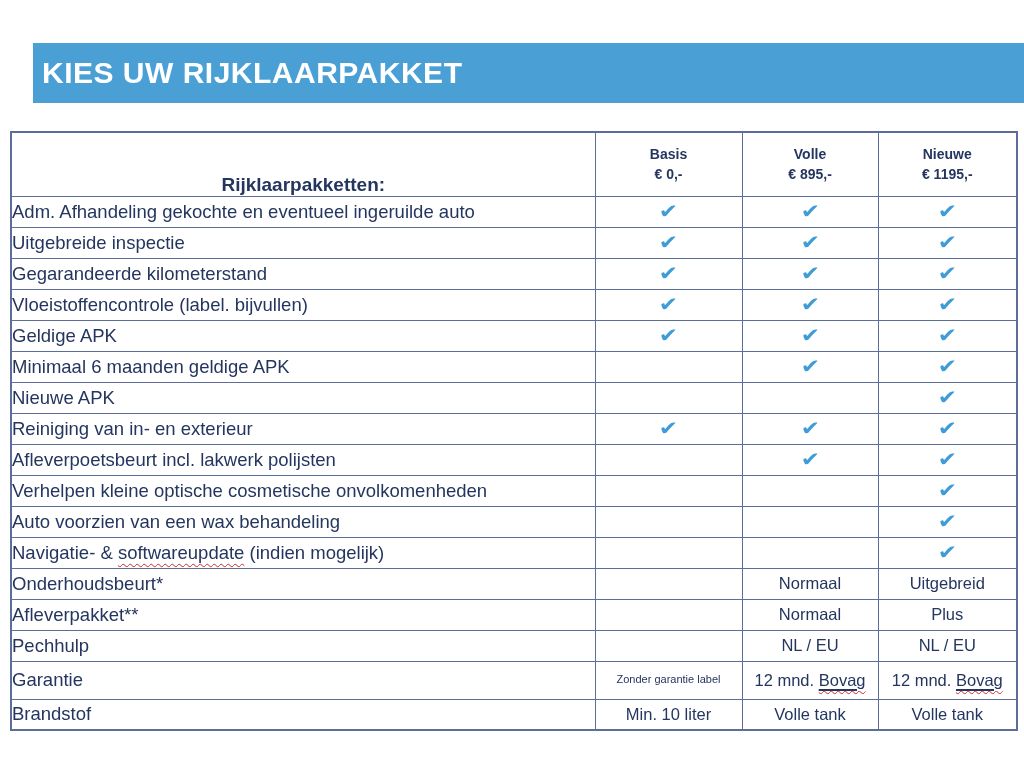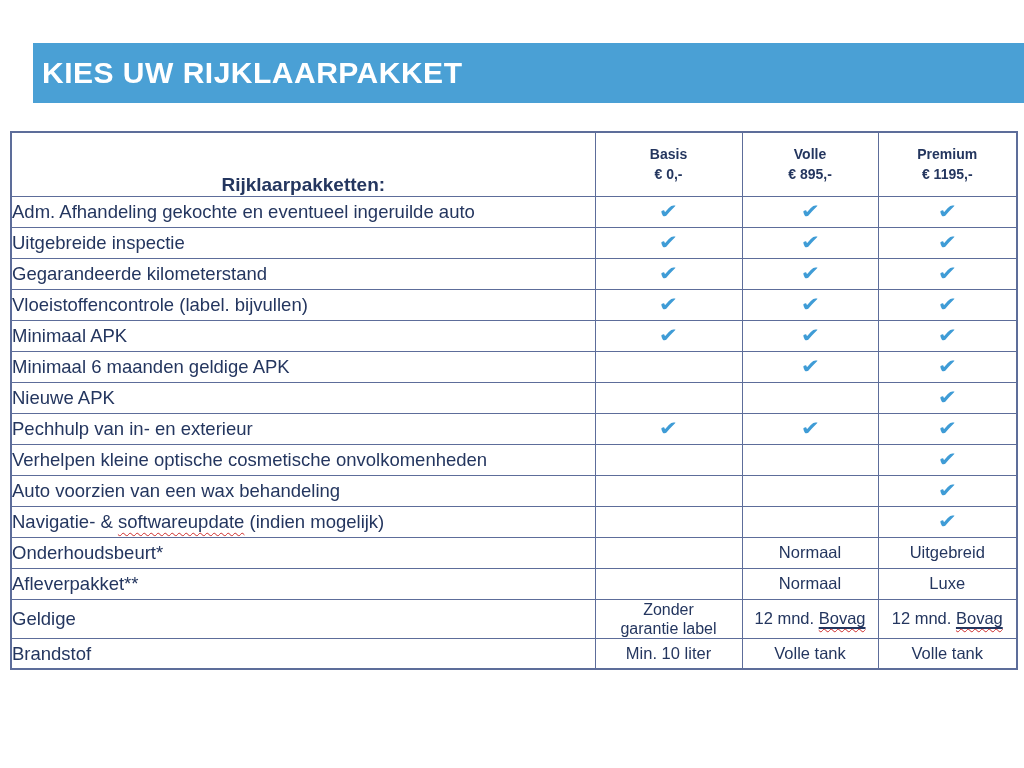--- a/index.html
+++ b/index.html
@@ -40,21 +40,21 @@
     text-align:center;vertical-align:middle;
     font-size:14px;font-weight:bold;line-height:1.45;
   }
   td.label{
     text-align:left;font-size:18.5px;padding-left:7px;
   }
   td.val{
     text-align:center;font-size:16.5px;
   }
   td.val.small{
-    font-size:16px;line-height:1.2;white-space:normal;
+    font-size:11px;line-height:1.2;white-space:normal;
     padding:0 20px;
   }
   .check{
     color:#3F9CD6;font-size:20px;font-weight:bold;line-height:1;
     display:inline-block;transform:scaleX(1.15);
   }
   .wavy{
     text-decoration-line:underline;text-decoration-style:wavy;
     text-decoration-color:#CC2B2B;text-decoration-thickness:1px;
     text-underline-offset:4px;
@@ -85,21 +85,21 @@
       <th class="feat-h">Rijklaarpakketten:</th>
       <th class="pkg-h">
         <div>Basis</div>
         <div>€ 0,-</div>
       </th>
       <th class="pkg-h">
         <div>Volle</div>
         <div>€ 895,-</div>
       </th>
       <th class="pkg-h">
-        <div>Premium</div>
+        <div>Nieuwe</div>
         <div>€ 1195,-</div>
       </th>
     </tr>
   </thead>
   <tbody id="rows">
       <tr class="row">
         <td class="label">Adm. Afhandeling gekochte en eventueel ingeruilde auto</td>
         <td class="val"><span class="check">✔</span></td>
         <td class="val"><span class="check">✔</span></td>
         <td class="val"><span class="check">✔</span></td>
@@ -116,40 +116,46 @@
         <td class="val"><span class="check">✔</span></td>
         <td class="val"><span class="check">✔</span></td>
       </tr>
       <tr class="row">
         <td class="label">Vloeistoffencontrole (label. bijvullen)</td>
         <td class="val"><span class="check">✔</span></td>
         <td class="val"><span class="check">✔</span></td>
         <td class="val"><span class="check">✔</span></td>
       </tr>
       <tr class="row">
-        <td class="label">Minimaal APK</td>
+        <td class="label">Geldige APK</td>
         <td class="val"><span class="check">✔</span></td>
         <td class="val"><span class="check">✔</span></td>
         <td class="val"><span class="check">✔</span></td>
       </tr>
       <tr class="row">
         <td class="label">Minimaal 6 maanden geldige APK</td>
         <td class="val"></td>
         <td class="val"><span class="check">✔</span></td>
         <td class="val"><span class="check">✔</span></td>
       </tr>
       <tr class="row">
         <td class="label">Nieuwe APK</td>
         <td class="val"></td>
         <td class="val"></td>
         <td class="val"><span class="check">✔</span></td>
       </tr>
       <tr class="row">
-        <td class="label">Pechhulp van in- en exterieur</td>
-        <td class="val"><span class="check">✔</span></td>
+        <td class="label">Reiniging van in- en exterieur</td>
+        <td class="val"><span class="check">✔</span></td>
+        <td class="val"><span class="check">✔</span></td>
+        <td class="val"><span class="check">✔</span></td>
+      </tr>
+      <tr class="row">
+        <td class="label">Afleverpoetsbeurt incl. lakwerk polijsten</td>
+        <td class="val"></td>
         <td class="val"><span class="check">✔</span></td>
         <td class="val"><span class="check">✔</span></td>
       </tr>
       <tr class="row">
         <td class="label">Verhelpen kleine optische cosmetische onvolkomenheden</td>
         <td class="val"></td>
         <td class="val"></td>
         <td class="val"><span class="check">✔</span></td>
       </tr>
       <tr class="row">
@@ -167,24 +173,30 @@
       <tr class="row">
         <td class="label">Onderhoudsbeurt*</td>
         <td class="val"></td>
         <td class="val">Normaal</td>
         <td class="val">Uitgebreid</td>
       </tr>
       <tr class="row">
         <td class="label">Afleverpakket**</td>
         <td class="val"></td>
         <td class="val">Normaal</td>
-        <td class="val">Luxe</td>
+        <td class="val">Plus</td>
+      </tr>
+      <tr class="row">
+        <td class="label">Pechhulp</td>
+        <td class="val"></td>
+        <td class="val">NL / EU</td>
+        <td class="val">NL / EU</td>
       </tr>
       <tr class="row tall">
-        <td class="label">Geldige</td>
+        <td class="label">Garantie</td>
         <td class="val small">Zonder garantie label</td>
         <td class="val">12 mnd. <span class="solid-u"><span class="wavy">Bovag</span></span></td>
         <td class="val">12 mnd. <span class="solid-u"><span class="wavy">Bovag</span></span></td>
       </tr>
       <tr class="row">
         <td class="label">Brandstof</td>
         <td class="val">Min. 10 liter</td>
         <td class="val">Volle tank</td>
         <td class="val">Volle tank</td>
       </tr>

